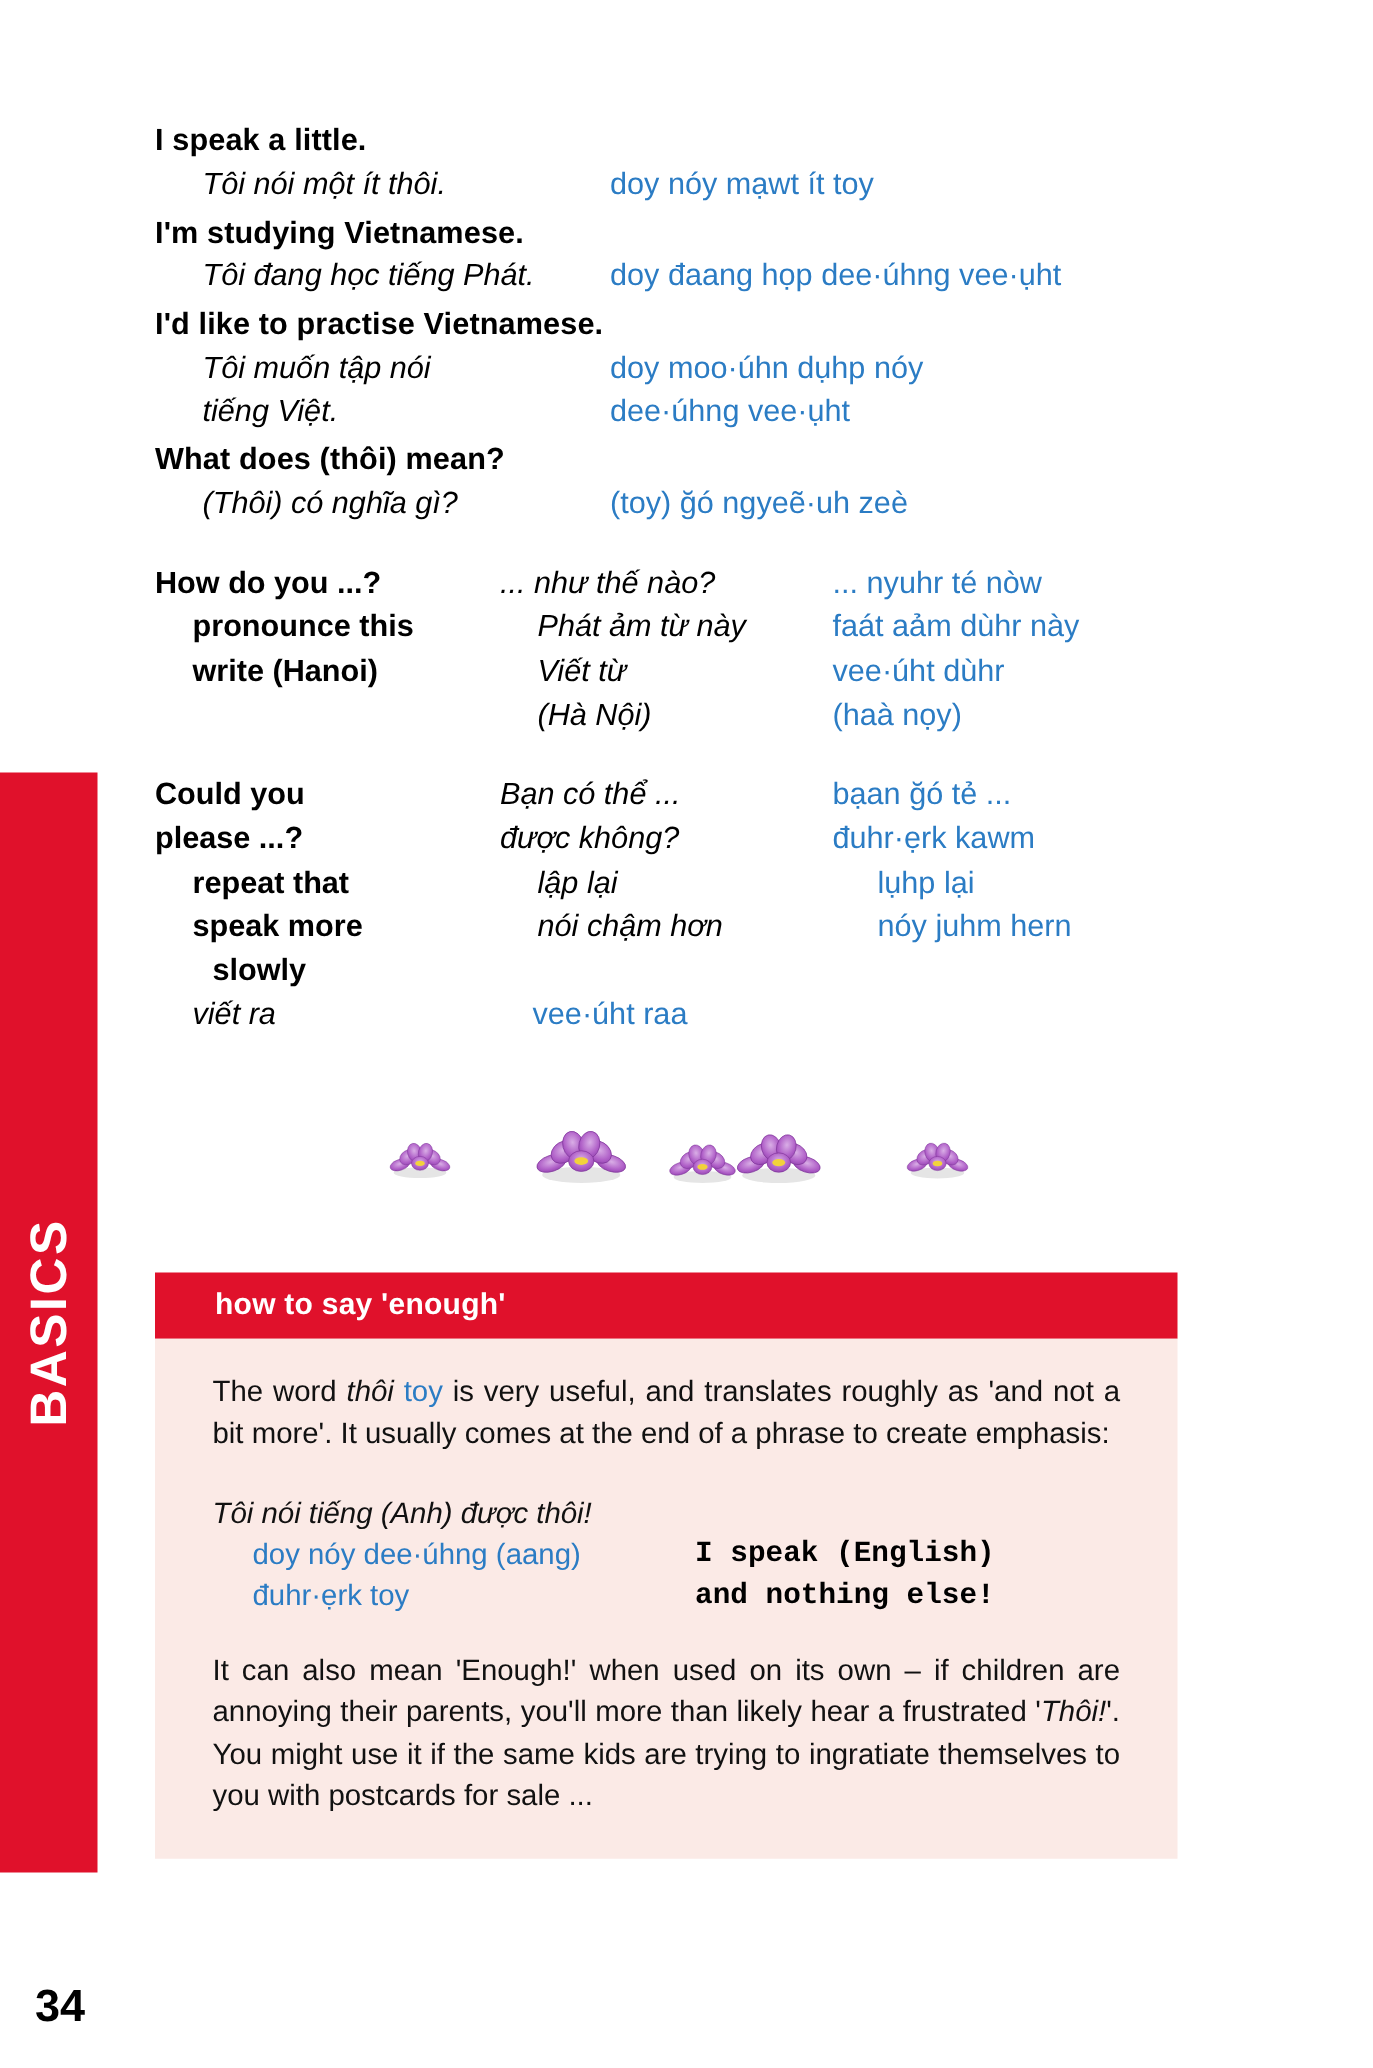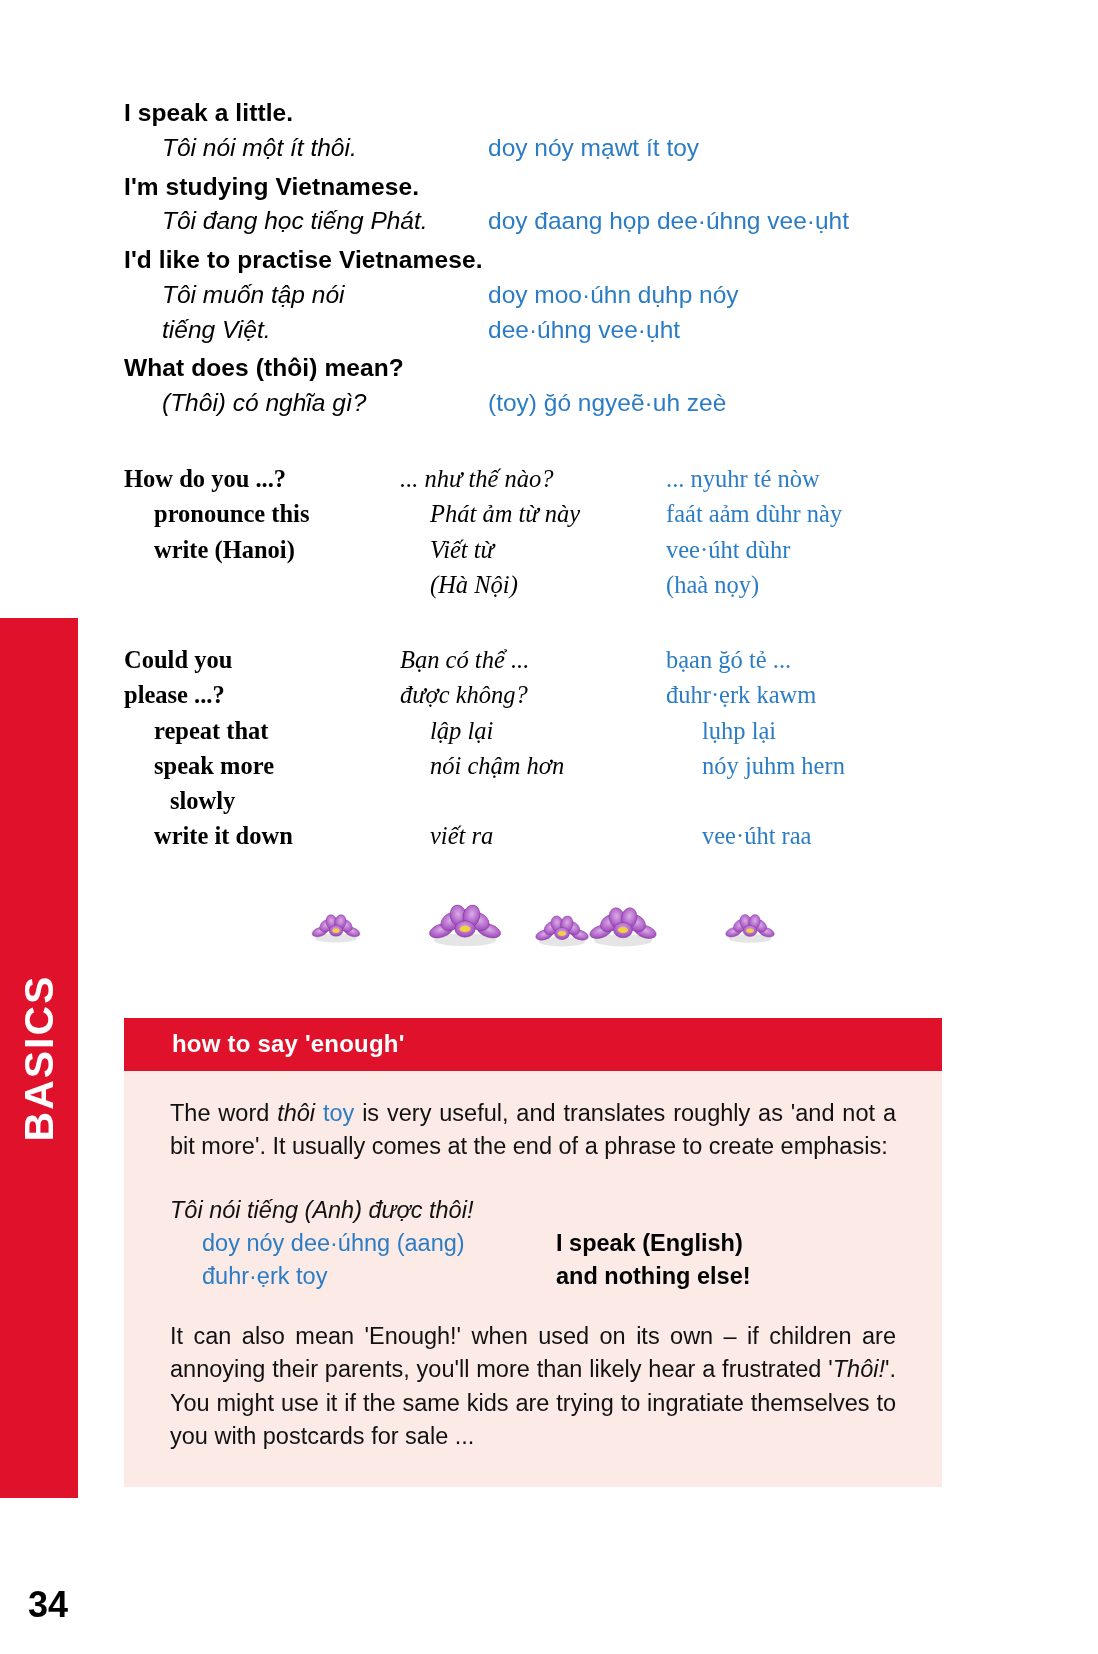--- a/index.html
+++ b/index.html
@@ -83,22 +83,21 @@
   .pr {
     font-size: 24.5px;
     color: #2b7cc4;
     box-sizing: border-box;
   }
   .w-vn-1 { width: 364px; }
   .w-vn-2 { width: 364px; }
 
   
   .tbl {
-    margin-top: 40px;
-    font-family: Liberation Serif, serif;
+    margin-top: 28px;
   }
   .tbl .trow {
     display: flex;
     line-height: 1.44;
   }
   .col-en {
     width: 276px;
     font-weight: bold;
     font-size: 24.5px;
     color: #000000;
@@ -174,20 +173,21 @@
     box-sizing: border-box;
     color: #2b7cc4;
     font-size: 23.5px;
     line-height: 1.42;
   }
   .ex-en {
     font-weight: bold;
     font-size: 23.5px;
     color: #000000;
     line-height: 1.42;
+    font-family: Liberation Mono, monospace;
   }
 </style>
 </head>
 <body>
 
 <div class="side-tab">
   <div class="side-tab-label">BASICS</div>
 </div>
 <div class="page-number">34</div>
 
@@ -272,21 +272,20 @@
       <div class="col-en ind">speak more</div>
       <div class="col-vn ind">nói chậm hơn</div>
       <div class="col-pr ind">nóy juhm hern</div>
     </div>
     <div class="trow">
       <div class="col-en ind2">slowly</div>
       <div class="col-vn ind"></div>
       <div class="col-pr ind"></div>
     </div>
     <div class="trow">
-      <div class="col-en ind">write it down</div>
       <div class="col-vn ind">viết ra</div>
       <div class="col-pr ind">vee·úht raa</div>
     </div>
   </div>
 
 </div>
 
 <div class="flowers">
   <svg width="520" height="90" viewBox="0 0 520 90" xmlns="http://www.w3.org/2000/svg">
     <defs>

